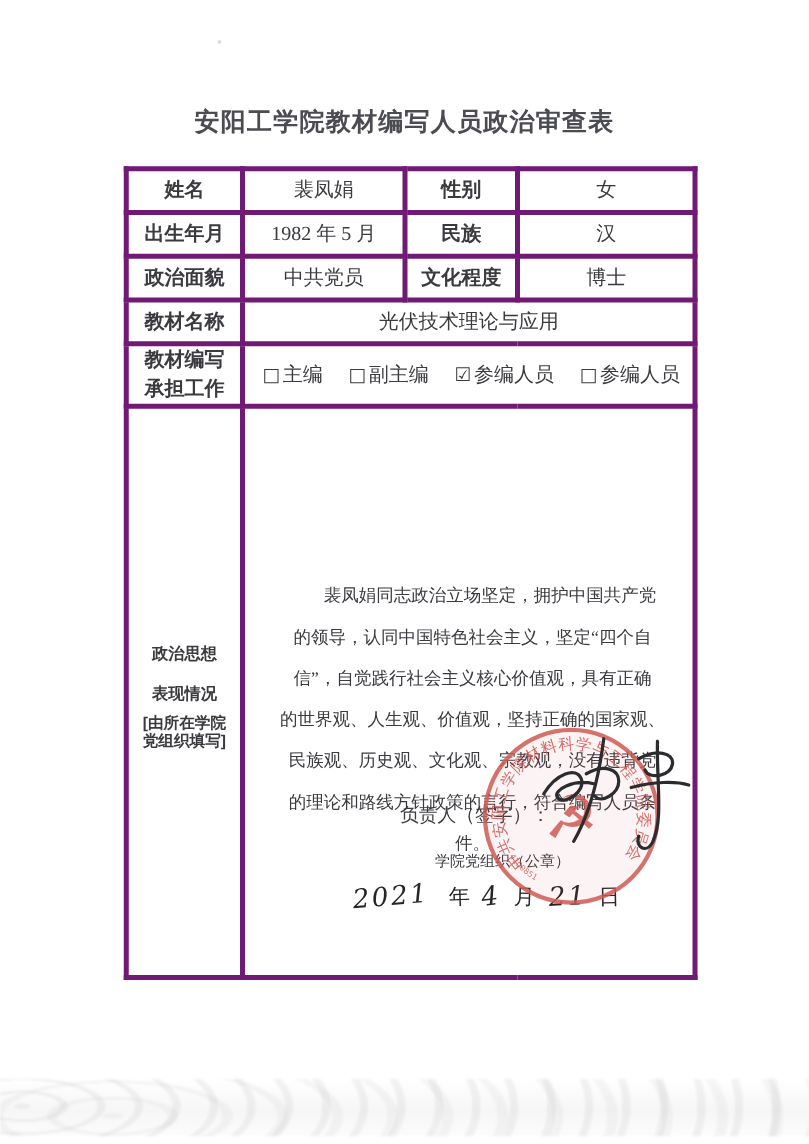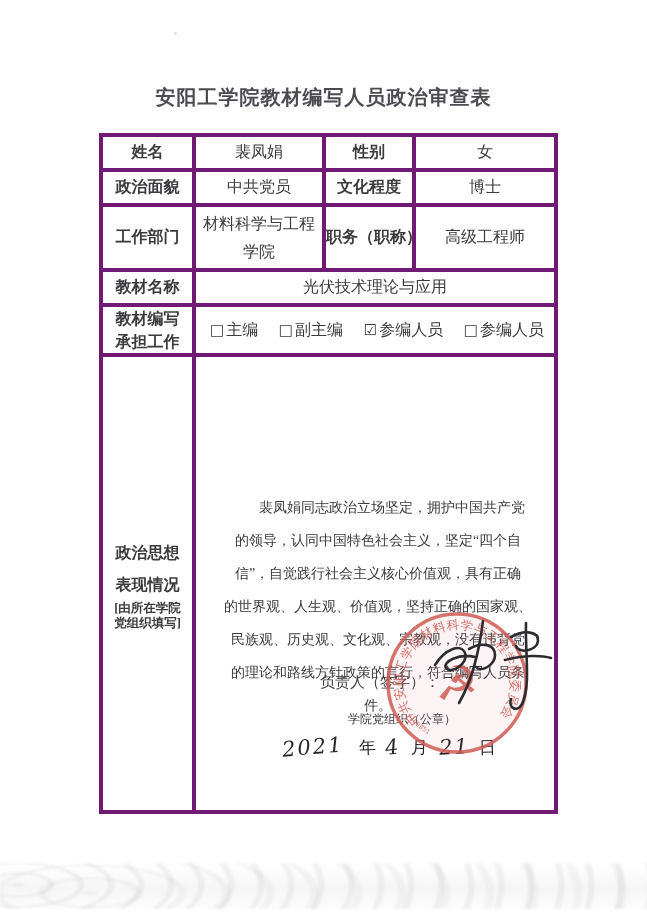--- a/index.html
+++ b/index.html
@@ -16,23 +16,23 @@
                 padding:0;font-size:16px;color:#3a3a3f;overflow:visible;}
   td.lbl{font-family:"Liberation Sans",sans-serif;font-weight:700;white-space:nowrap;}
   td.val{font-family:"Liberation Serif",serif;}
   .two-line div{line-height:23px;}
   .dept-val{line-height:28px;padding:0 8px;white-space:normal;}
   .opts{display:flex;justify-content:space-between;
         padding:0 10px 0 14px;font-size:16px;}
   .opt{white-space:nowrap;}
   .opt .box{font-family:"DejaVu Sans",sans-serif;margin-right:2px;font-size:15px;}
   td.bigcell{position:relative;vertical-align:top;text-align:left;}
-  .pol-label div.bold-line{font-weight:700;line-height:32px;font-size:16px;}
+  .pol-label div.bold-line{font-weight:700;line-height:32px;font-size:13px;}
   .pol-label div.note-line{font-weight:700;font-size:12.5px;line-height:15px;
-                           font-family:Liberation Serif, serif;}
+                           font-family:Liberation Sans, sans-serif;}
   .pol-text{margin:0;padding:46px 4px 0 10px;font-size:14px;line-height:33px;
             white-space:pre-line;text-indent:2em;color:#3a3a3f;}
   .sig-label{position:absolute;left:124px;top:316px;font-size:15px;}
   .org-label{position:absolute;left:152px;top:354px;font-size:12px;font-family:Liberation Serif, serif;}
   .date-line{position:absolute;left:86px;top:378px;display:flex;align-items:flex-end;
              color:#26262a;font-family:"DejaVu Serif",serif;}
   .date-line .hw-num{font-size:21px;font-style:italic;letter-spacing:2px;}
   .date-line .hw-unit{font-size:17px;}
   .dl-y{transform:rotate(-5deg);}
   .dl-yu{margin-left:16px;transform:rotate(-2deg);}
@@ -67,34 +67,34 @@
         </colgroup>
 
       <tbody>
           <tr style="height:35px">
         <td class="lbl">姓名</td>
         <td class="val">裴凤娟</td>
         <td class="lbl">性别</td>
         <td class="val">女</td>
       </tr>
 
+      <tr style="height:35px">
+        <td class="lbl">出生年月</td>
+        <td class="val">1982 年 5 月</td>
+        <td class="lbl">民族</td>
+        <td class="val">汉</td>
+      </tr>
 
       <tr style="height:35px">
         <td class="lbl">政治面貌</td>
         <td class="val">中共党员</td>
         <td class="lbl">文化程度</td>
         <td class="val">博士</td>
       </tr>
 
-      <tr style="height:65px">
-        <td class="lbl">工作部门</td>
-        <td class="val dept-val">材料科学与工程学院</td>
-        <td class="lbl">职务（职称）</td>
-        <td class="val">高级工程师</td>
-      </tr>
 
       <tr style="height:35px">
         <td class="lbl">教材名称</td>
         <td class="val" colspan="3">光伏技术理论与应用</td>
       </tr>
 
       <tr style="height:50px">
         <td class="lbl two-line">
           <div>教材编写</div>
           <div>承担工作</div>

